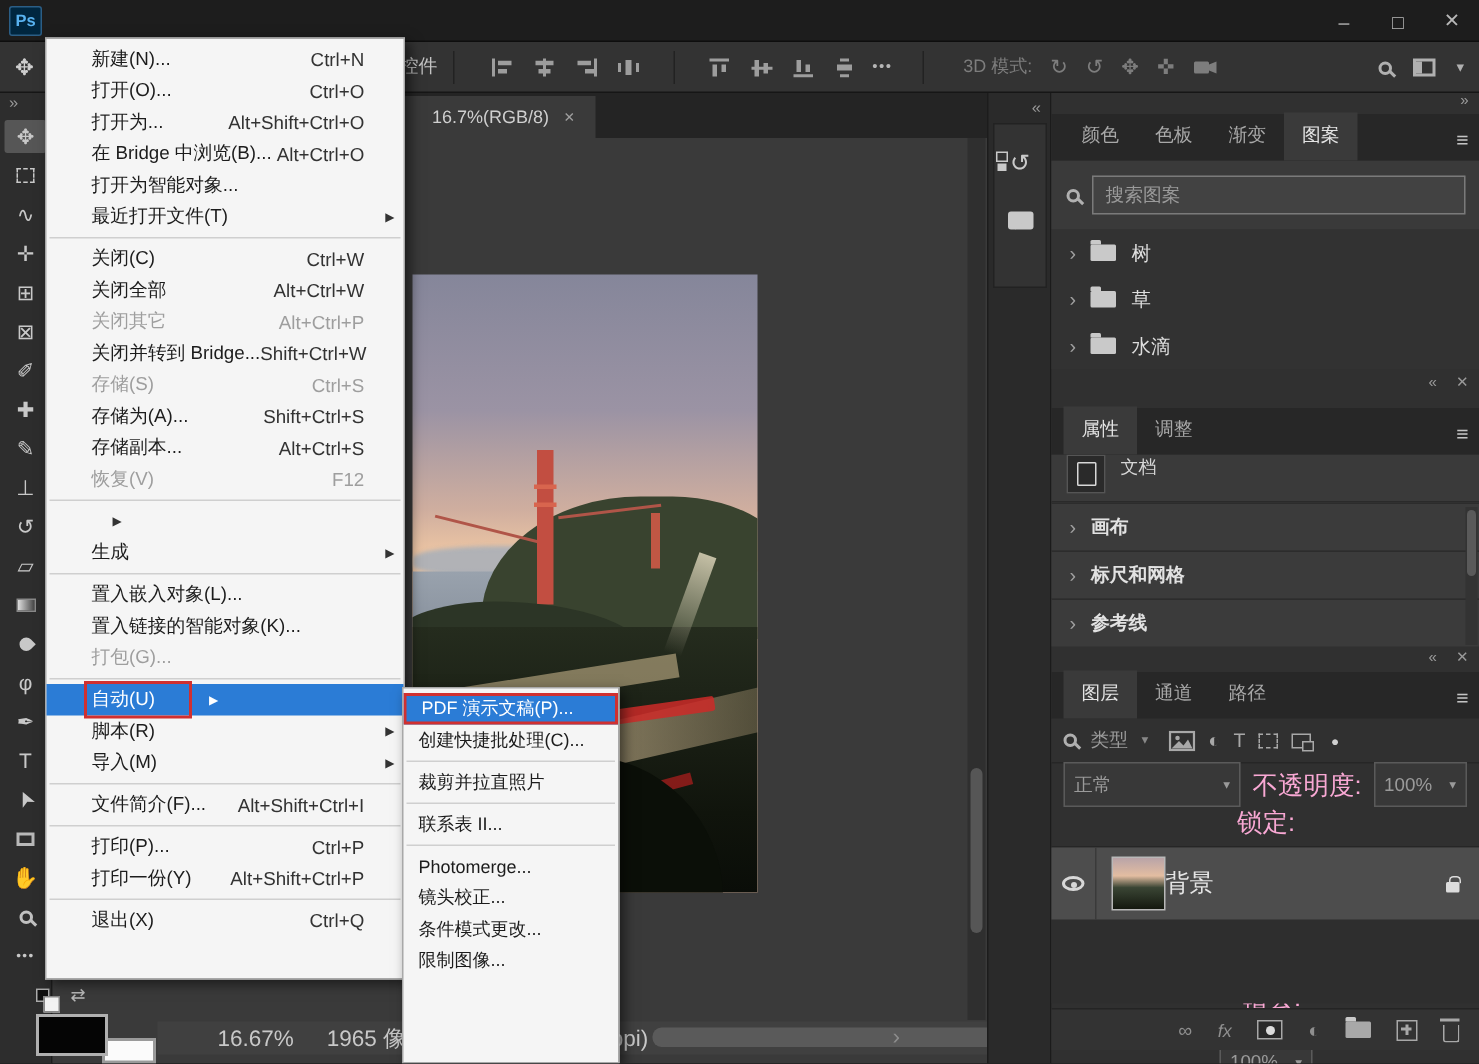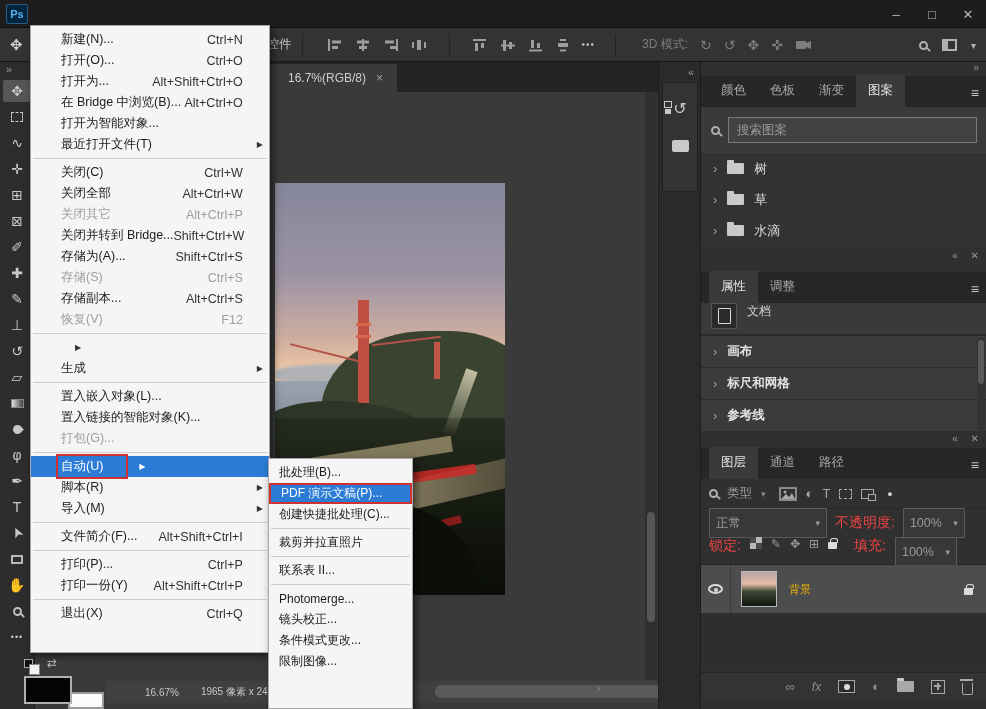--- a/index.html
+++ b/index.html
@@ -91,21 +91,21 @@
   .p-road2 { bottom:31%; left:-8%; width:85%; height:4%; transform:rotate(-9deg); background:rgba(230,205,160,.5); }
   .p-road3 { top:45%; right:17%; width:5%; height:17%; transform:rotate(20deg);
              background:linear-gradient(180deg,rgba(242,232,204,.75),transparent); }
   .p-redtrail { bottom:27%; left:30%; width:58%; height:2.5%; transform:rotate(-8deg); background:rgba(205,42,40,.85); border-radius:2px; }
   .p-redtrail2 { bottom:14%; left:34%; width:48%; height:2%; transform:rotate(-15deg); background:rgba(180,30,30,.7); }
   .p-tree { bottom:-5%; left:16%; width:74%; height:27%; background:#0b0f08; border-radius:45% 55% 0 0/75% 85% 0 0; }
 
   .vscroll { position:absolute; right:1px; top:0; width:12px; height:588px; background:#2f2f2f; }
   .vthumb { position:absolute; left:2px; right:2px; top:420px; height:110px; background:#565656; border-radius:4px; }
   .statusbar { position:absolute; left:70px; right:0; bottom:6px; height:22px; background:#404040;
-               display:flex; align-items:center; color:#c8c8c8; font-size:10px; }
+               display:flex; align-items:center; color:#c8c8c8; font-size:15px; }
   .status-zoom { margin-left:40px; }
   .status-dims { margin-left:22px; }
   .hthumb { position:absolute; left:330px; width:230px; top:4px; height:13px; background:#5a5a5a; border-radius:6px; }
   .harrow { position:absolute; right:58px; top:2px; color:#8d8d8d; }
 
   
   .cdock { position:absolute; left:658px; top:62px; width:42px; height:647px; background:#2a2a2a; border-left:1px solid #1c1c1c; }
   .cdock .cchev { position:absolute; right:6px; top:4px; color:#9a9a9a; font-size:11px; }
   .cpanel { position:absolute; left:3px; top:20px; width:36px; height:110px; background:#333; border:1px solid #222;
             display:flex; flex-direction:column; align-items:center; gap:22px; padding-top:16px; }
@@ -149,35 +149,35 @@
   .vm { width:13px; height:10px; border:1.5px dashed #a8a8a8; }
   .so { width:13px; height:10px; border:1.5px solid #a8a8a8; position:relative; }
   .so::after { content:""; position:absolute; right:-3px; bottom:-3px; width:6px; height:5px; background:#303030; border:1.5px solid #a8a8a8; }
   .dot { color:#cfcfcf; font-size:9px; margin-left:4px; }
   .blendrow { height:28px; display:flex; align-items:center; padding:0 8px; gap:8px; }
   .selbox { height:22px; border:1px solid #5a5a5a; background:#383838; color:#9a9a9a; display:flex;
             align-items:center; justify-content:space-between; padding:14px 6px; font-size:12.5px; }
   .selbox .sv { color:#9a9a9a; }
   .blend-sel { width:118px; }
   .val-sel { width:62px; }
-  .dim-label { color:#ef4444; font-size:14px; white-space:nowrap; }
-  .lockrow { height:28px; display:flex; align-items:flex-start; padding:0 8px; gap:9px; border-bottom:1px solid #262626; }
+  .dim-label { color:#f9a8d4; font-size:17px; white-space:nowrap; }
+  .lockrow { height:28px; display:flex; align-items:center; padding:0 8px; gap:9px; border-bottom:1px solid #262626;flex-direction:column; }
   .checker { width:12px; height:12px; background:conic-gradient(#b8b8b8 0 25%,#4a4a4a 0 50%,#b8b8b8 0 75%,#4a4a4a 0); }
   .lockg { color:#9a9a9a; font-size:12px; }
   .lockicon { width:9px; height:7px; background:#dcdcdc; border-radius:1px; position:relative; margin-top:5px; }
   .lockicon::before { content:""; position:absolute; left:1.5px; top:-4px; width:6px; height:4px;
                       border:1.5px solid #dcdcdc; border-bottom:none; border-radius:3px 3px 0 0; }
   .layerarea { background:#2e2e2e; height:104px; position:relative; }
   .layerrow { height:48px; background:#4d4d4d; display:flex; align-items:center; }
   .eyecell { width:30px; height:48px; border-right:1px solid #3a3a3a; display:flex; align-items:center; justify-content:center; }
   .eye { width:15px; height:10px; border:2px solid #d8d8d8; border-radius:50%; position:relative; }
   .eye::after { content:""; position:absolute; left:3.5px; top:1.5px; width:4px; height:4px; border-radius:50%; background:#d8d8d8; }
   .lthumb { width:36px; height:36px; margin-left:10px; border:1px solid #b8b8b8;
             background:linear-gradient(180deg,#b9a4a8 0%,#e3bda1 35%,#3a4534 58%,#14180f 100%); }
-  .lname { margin-left:12px; color:#eab308; font-size:11px; flex:1; }
+  .lname { margin-left:0; color:#e5e5e5; font-size:16px; flex:1; }
   .llock { margin-right:14px; }
   .lbottom { position:absolute; left:0; right:0; bottom:9px; height:28px; background:#333; border-top:1px solid #242424;
              display:flex; align-items:center; justify-content:flex-end; gap:17px; padding-right:14px; }
   .bic { color:#8f8f8f; font-size:13px; display:flex; align-items:center; }
   .fxic { font-style:italic; font-size:12px; }
   .maskic { width:17px; height:13px; background:#2a2a2a; border:1px solid #a8a8a8; position:relative; }
   .maskic::after { content:""; position:absolute; left:5px; top:2.5px; width:6px; height:6px; border-radius:50%; background:#dcdcdc; }
   .newlayer { width:14px; height:14px; border:1.5px solid #a8a8a8; position:relative; }
   .newlayer::before { content:""; position:absolute; left:5px; top:2px; width:1.5px; height:7px; background:#a8a8a8; }
   .newlayer::after { content:""; position:absolute; left:2px; top:4.8px; width:7px; height:1.5px; background:#a8a8a8; }
@@ -640,33 +640,33 @@
         <span class="mi-short">Alt+Ctrl+P</span>
         <span class="mi-arrow" data-name="submenu-arrow-icon">▶</span>
       </div>
 
       <div class="mi" data-name="file-menu-item">
         <span class="mi-label">关闭并转到 Bridge...</span>
         <span class="mi-short">Shift+Ctrl+W</span>
         <span class="mi-arrow" data-name="submenu-arrow-icon">▶</span>
       </div>
 
-      <div class="mi" data-name="file-menu-item">
-        <span class="mi-label">存储为(A)...</span>
-        <span class="mi-short">Shift+Ctrl+S</span>
-        <span class="mi-arrow" data-name="submenu-arrow-icon">▶</span>
-      </div>
-
       <div class="mi disabled" data-name="file-menu-item">
         <span class="mi-label">存储(S)</span>
         <span class="mi-short">Ctrl+S</span>
         <span class="mi-arrow" data-name="submenu-arrow-icon">▶</span>
       </div>
 
       <div class="mi" data-name="file-menu-item">
+        <span class="mi-label">存储为(A)...</span>
+        <span class="mi-short">Shift+Ctrl+S</span>
+        <span class="mi-arrow" data-name="submenu-arrow-icon">▶</span>
+      </div>
+
+      <div class="mi" data-name="file-menu-item">
         <span class="mi-label">存储副本...</span>
         <span class="mi-short">Alt+Ctrl+S</span>
         <span class="mi-arrow" data-name="submenu-arrow-icon">▶</span>
       </div>
 
       <div class="mi disabled" data-name="file-menu-item">
         <span class="mi-label">恢复(V)</span>
         <span class="mi-short">F12</span>
         <span class="mi-arrow" data-name="submenu-arrow-icon">▶</span>
       </div>
@@ -774,23 +774,20 @@
 
       <div class="mi" data-name="file-menu-item">
         <span class="mi-label">退出(X)</span>
         <span class="mi-short">Ctrl+Q</span>
         <span class="mi-arrow" data-name="submenu-arrow-icon">▶</span>
       </div>
     </div>
 
   <div class="submenu" data-name="automate-submenu">
 
-      <div class="smi" data-name="automate-submenu-item">
-        <span class="smi-label">批处理(B)...</span>
-      </div>
 
       <div class="smi highlight redbox" data-name="automate-submenu-item">
         <span class="smi-label">PDF 演示文稿(P)...</span>
       </div>
 
       <div class="smi" data-name="automate-submenu-item">
         <span class="smi-label">创建快捷批处理(C)...</span>
       </div>
 
       <div class="smi sep" data-name="automate-submenu-item">

